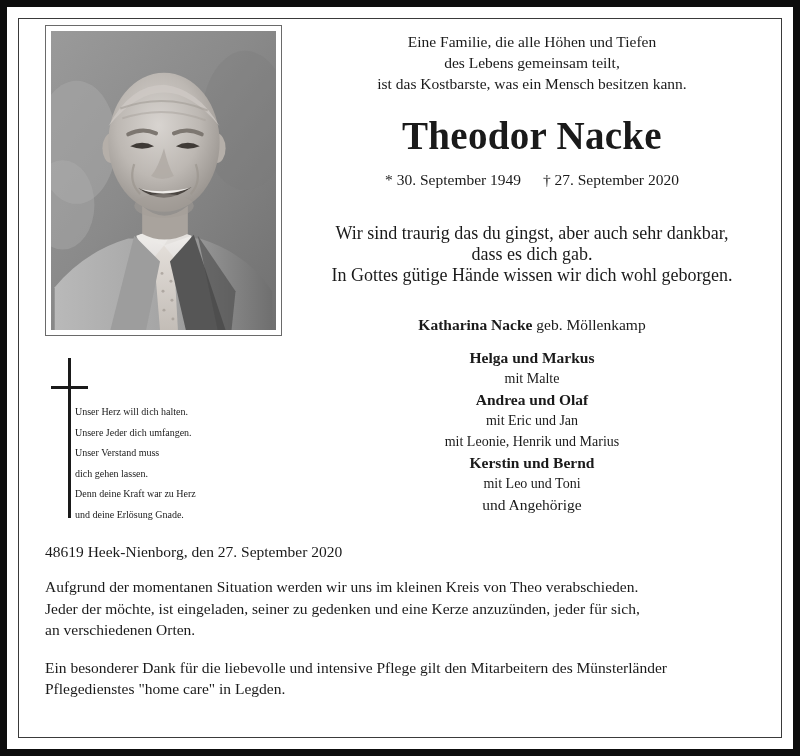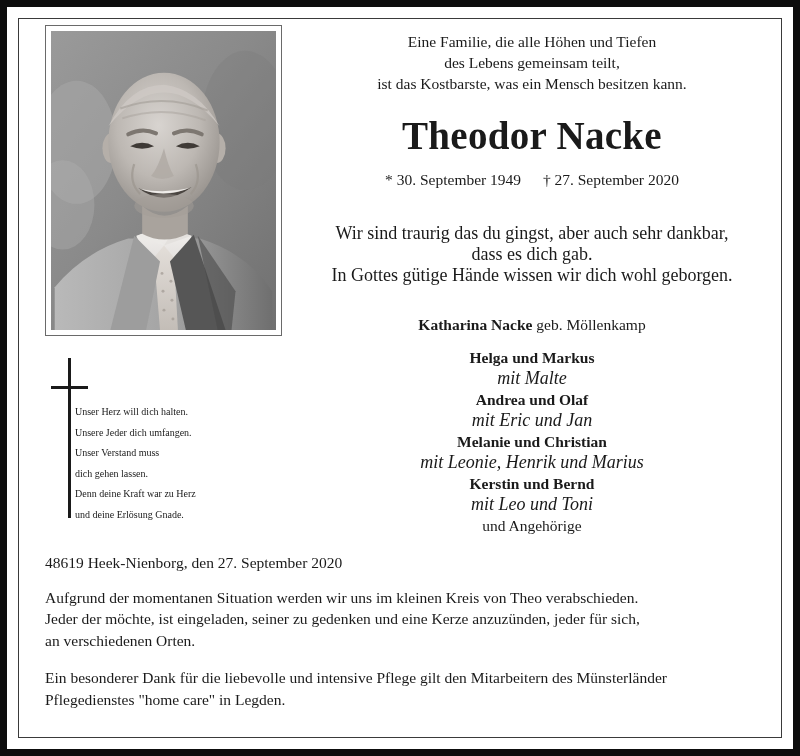--- a/index.html
+++ b/index.html
@@ -154,24 +154,23 @@
     line-height: 21px;
   }
   .survivors .widow b { font-weight: bold; }
   .family-groups { margin-top: 12px; }
   .family-groups .couple {
     font-size: 15.5px;
     font-weight: bold;
     line-height: 21px;
   }
   .family-groups .children {
-    font-size: 18px;
+    font-size: 14px;
     font-weight: normal;
     line-height: 21px;
-    font-style: italic;
   }
   .relatives {
     font-size: 15.5px;
     line-height: 21px;
   }
 
   
   .bottom-area {
     padding-left: 16px;
     padding-right: 10px;
@@ -341,21 +340,20 @@
           <div class="family-groups">
             <div>
               <div class="couple">Helga und Markus</div>
               <div class="children">mit Malte</div>
             </div>
             <div>
               <div class="couple">Andrea und Olaf</div>
               <div class="children">mit Eric und Jan</div>
             </div>
             <div>
-              <div class="couple">Melanie und Christian</div>
               <div class="children">mit Leonie, Henrik und Marius</div>
             </div>
             <div>
               <div class="couple">Kerstin und Bernd</div>
               <div class="children">mit Leo und Toni</div>
             </div>
           </div>
 
           <div class="relatives">und Angehörige</div>
         </div>

